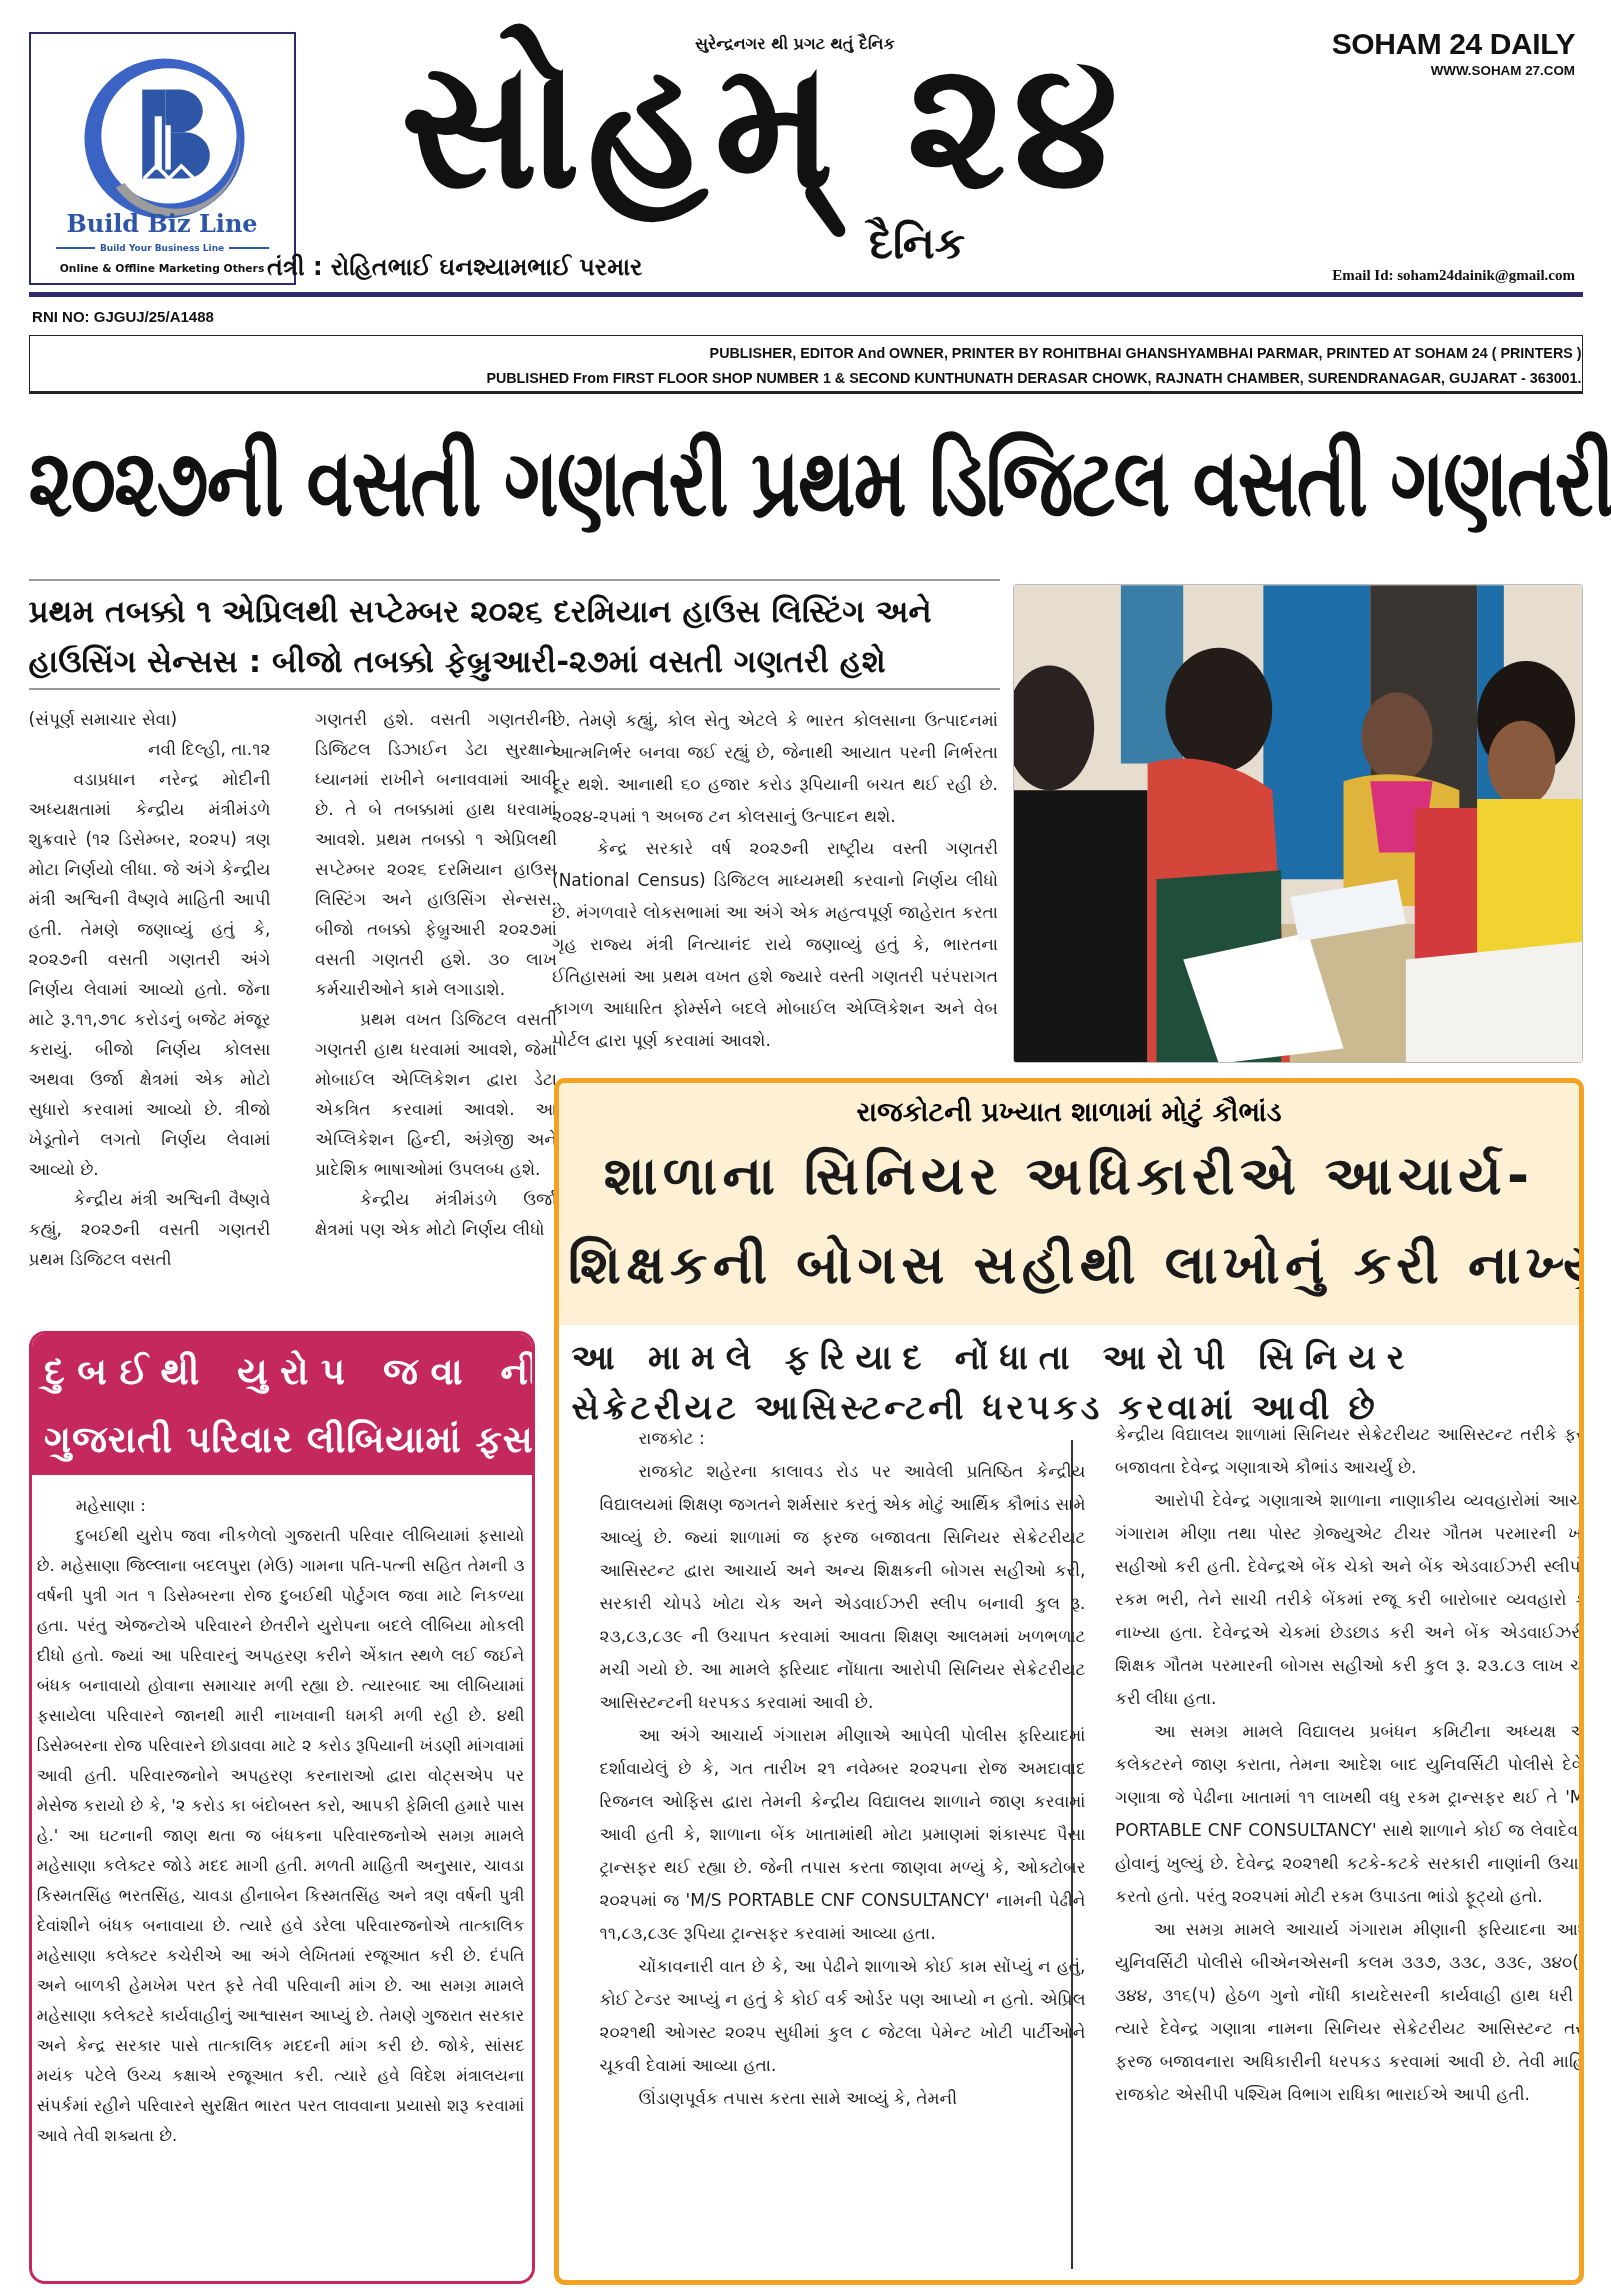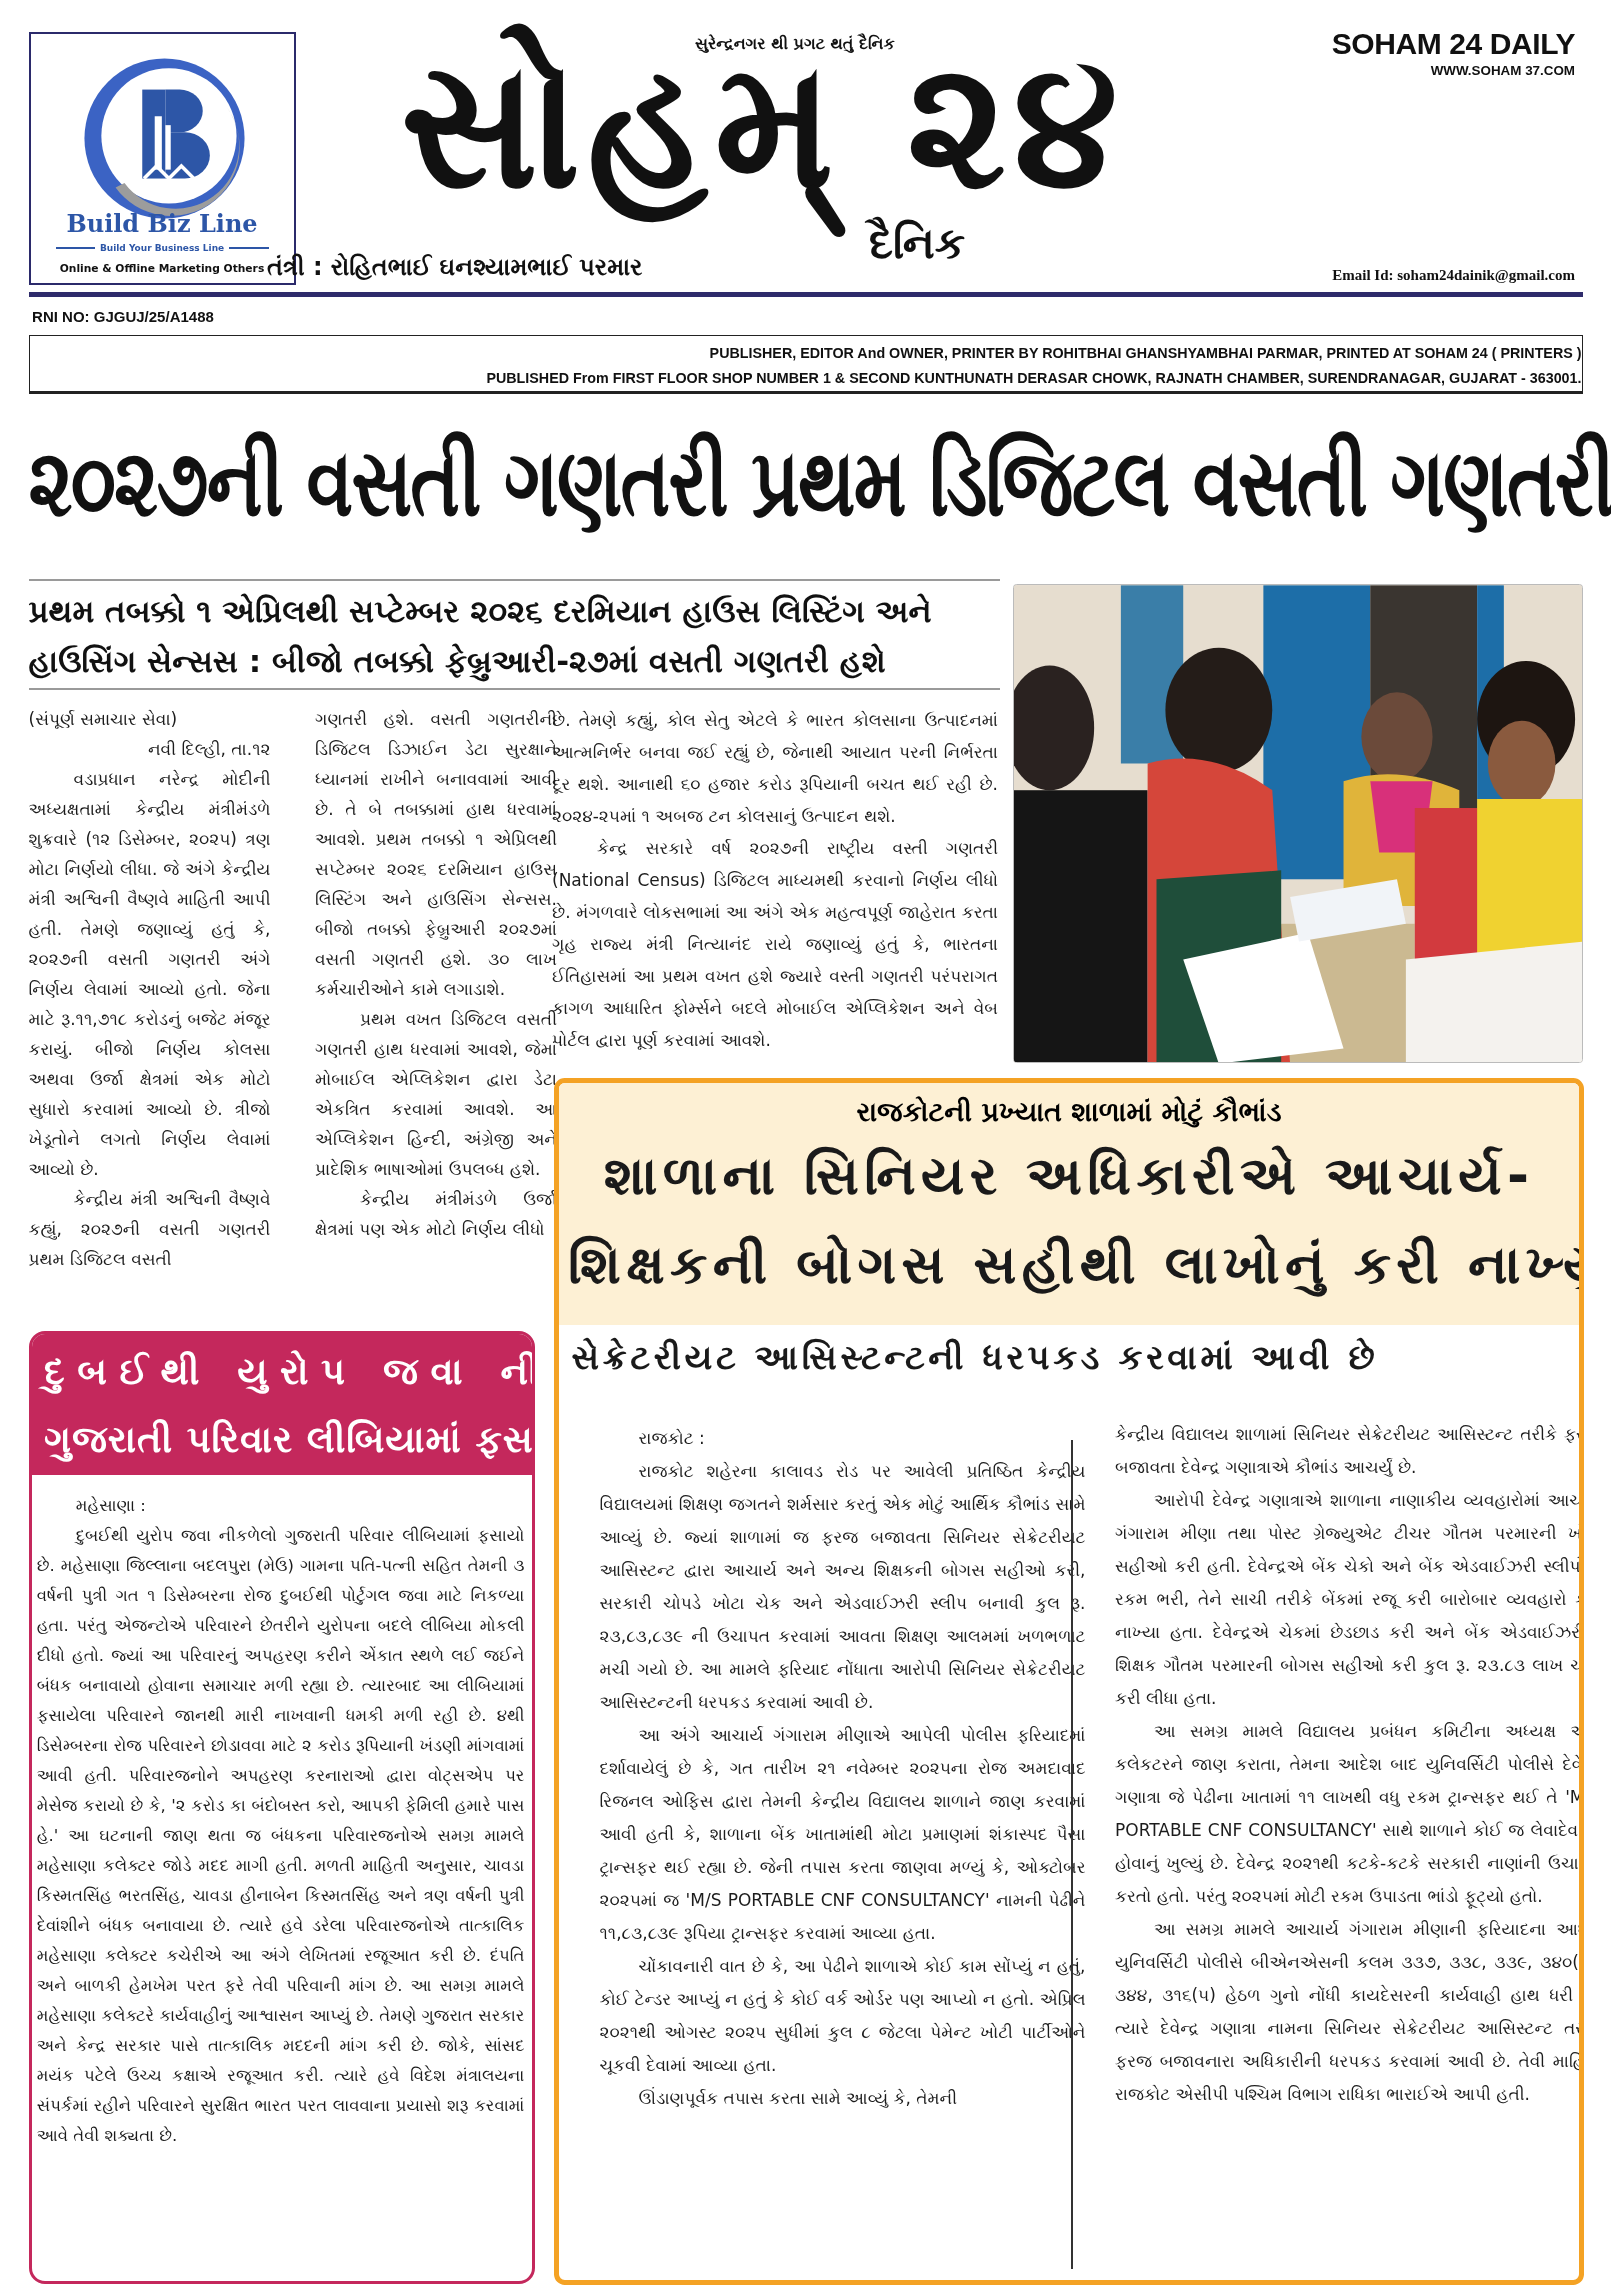--- a/index.html
+++ b/index.html
@@ -153,21 +153,21 @@
     <div class="ad-sub">Online &amp; Offline Marketing Others</div>
   </div>
 
   <div class="tagline-top">સુરેન્દ્રનગર થી પ્રગટ થતું દૈનિક</div>
   <div class="title-main">સોહમ્ ૨૪</div>
   <div class="title-sub">દૈનિક</div>
   <div class="editor-line">તંત્રી : રોહિતભાઈ ઘનશ્યામભાઈ પરમાર</div>
 
   <div class="brand-en">
     <div class="name">SOHAM 24 DAILY</div>
-    <div class="url">WWW.SOHAM 37.COM</div>
+    <div class="url">WWW.SOHAM 27.COM</div>
   </div>
   <div class="email-line">Email Id: soham24dainik@gmail.com</div>
   <div class="mast-rule"></div>
 </header>
 
 <div class="info-bar">
   <span class="rni">RNI NO: GJGUJ/25/A1488</span>
 </div>
 
 <div class="pub-box">
@@ -235,20 +235,21 @@
   </div>
 </section>
 
 <section class="rajkot-box">
   <div class="rajkot-top">
     <div class="kicker">રાજકોટની પ્રખ્યાત શાળામાં મોટું કૌભાંડ</div>
     <div class="rajkot-head">શાળાના સિનિયર અધિકારીએ આચાર્ય-</div>
     <div class="rajkot-head">શિક્ષકની બોગસ સહીથી લાખોનું કરી નાખ્યું</div>
   </div>
   <div class="rajkot-sub">
+    <div style="letter-spacing:10.7px;">આ મામલે ફરિયાદ નોંધાતા આરોપી સિનિયર</div>
     <div>સેક્રેટરીયટ આસિસ્ટન્ટની ધરપકડ કરવામાં આવી છે</div>
   </div>
 
   <div class="rajkot-cols">
     <div class="rajkot-col" style="left:12.5px; width:486px;">
       <p class="indent">રાજકોટ :</p>
       <p class="indent">રાજકોટ શહેરના કાલાવડ રોડ પર આવેલી પ્રતિષ્ઠિત કેન્દ્રીય વિદ્યાલયમાં શિક્ષણ જગતને શર્મસાર કરતું એક મોટું આર્થિક કૌભાંડ સામે આવ્યું છે. જ્યાં શાળામાં જ ફરજ બજાવતા સિનિયર સેક્રેટરીયટ આસિસ્ટન્ટ દ્વારા આચાર્ય અને અન્ય શિક્ષકની બોગસ સહીઓ કરી, સરકારી ચોપડે ખોટા ચેક અને એડવાઈઝરી સ્લીપ બનાવી કુલ રૂ. ૨૩,૮૩,૮૩૯ ની ઉચાપત કરવામાં આવતા શિક્ષણ આલમમાં ખળભળાટ મચી ગયો છે. આ મામલે ફરિયાદ નોંધાતા આરોપી સિનિયર સેક્રેટરીયટ આસિસ્ટન્ટની ધરપકડ કરવામાં આવી છે.</p>
       <p class="indent">આ અંગે આચાર્ય ગંગારામ મીણાએ આપેલી પોલીસ ફરિયાદમાં દર્શાવાયેલું છે કે, ગત તારીખ ૨૧ નવેમ્બર ૨૦૨૫ના રોજ અમદાવાદ રિજનલ ઓફિસ દ્વારા તેમની કેન્દ્રીય વિદ્યાલય શાળાને જાણ કરવામાં આવી હતી કે, શાળાના બેંક ખાતામાંથી મોટા પ્રમાણમાં શંકાસ્પદ પૈસા ટ્રાન્સફર થઈ રહ્યા છે. જેની તપાસ કરતા જાણવા મળ્યું કે, ઓક્ટોબર ૨૦૨૫માં જ 'M/S PORTABLE CNF CONSULTANCY' નામની પેઢીને ૧૧,૮૩,૮૩૯ રૂપિયા ટ્રાન્સફર કરવામાં આવ્યા હતા.</p>
       <p class="indent">ચોંકાવનારી વાત છે કે, આ પેઢીને શાળાએ કોઈ કામ સોંપ્યું ન હતું, કોઈ ટેન્ડર આપ્યું ન હતું કે કોઈ વર્ક ઓર્ડર પણ આપ્યો ન હતો. એપ્રિલ ૨૦૨૧થી ઓગસ્ટ ૨૦૨૫ સુધીમાં કુલ ૮ જેટલા પેમેન્ટ ખોટી પાર્ટીઓને ચૂકવી દેવામાં આવ્યા હતા.</p>
       <p class="indent">ઊંડાણપૂર્વક તપાસ કરતા સામે આવ્યું કે, તેમની</p>

